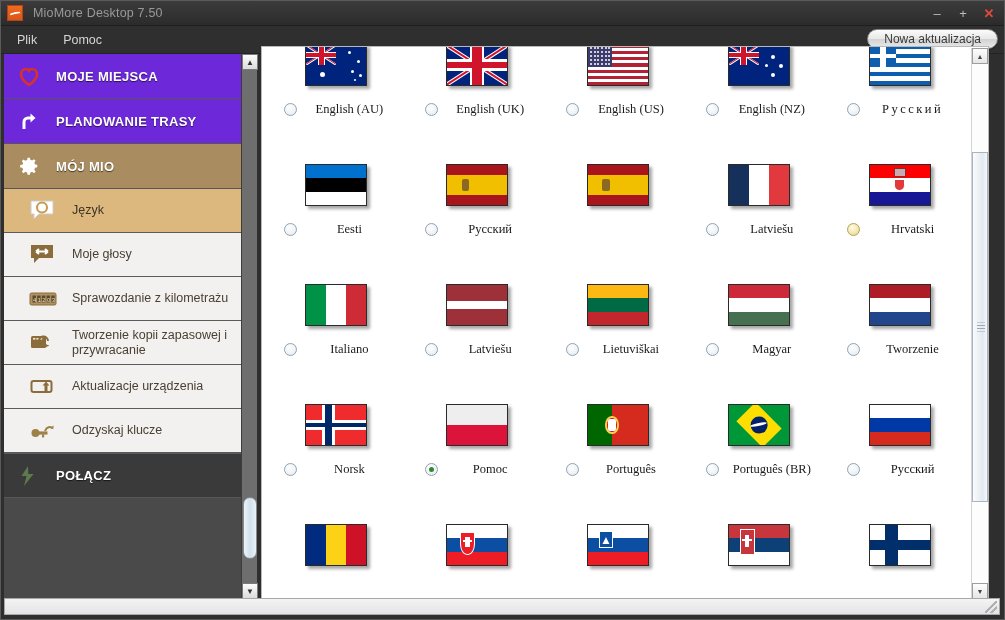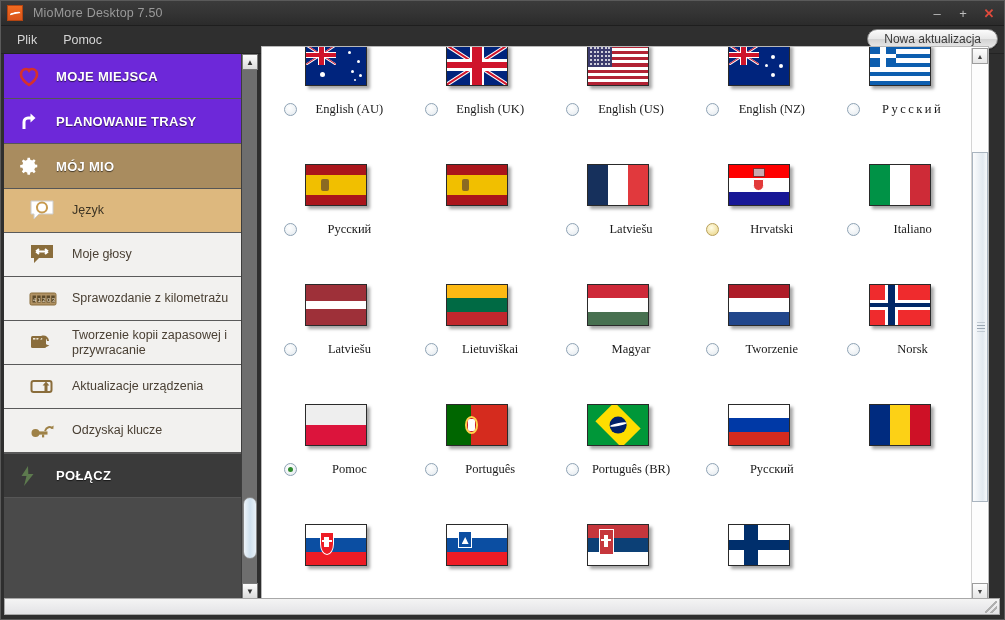--- a/index.html
+++ b/index.html
@@ -514,20 +514,31 @@
             <div style="position:absolute;left:18%;top:0;width:9%;height:55.5%;background:#fff"></div>
             <div style="position:absolute;left:0;top:23%;width:44%;height:10%;background:#fff"></div>
           </div>
           <div class="radiorow">
             <span class="radio"></span>
             <span class="lang-label greek">Русский</span>
           </div>
         </div>
         <div class="lang-cell">
           <div class="flag">
+            <div class="h3" style="top:0%;height:33.4%;background:#0072ce"></div>
+            <div class="h3" style="top:33.4%;height:33.3%;background:#000000"></div>
+            <div class="h3" style="top:66.7%;height:33.3%;background:#ffffff"></div>
+          </div>
+          <div class="radiorow">
+            <span class="radio"></span>
+            <span class="lang-label">Eesti</span>
+          </div>
+        </div>
+        <div class="lang-cell">
+          <div class="flag">
             <div class="h3" style="top:0%;height:25%;background:#aa151b"></div>
             <div class="h3" style="top:25%;height:50%;background:#f1bf00"></div>
             <div class="h3" style="top:75%;height:25%;background:#aa151b"></div>
             <div style="position:absolute;left:24%;top:36%;width:13%;height:28%;background:#8a6a22;border-radius:2px"></div>
           </div>
           <div class="radiorow">
             <span class="radio"></span>
             <span class="lang-label">Русский</span>
           </div>
         </div>

